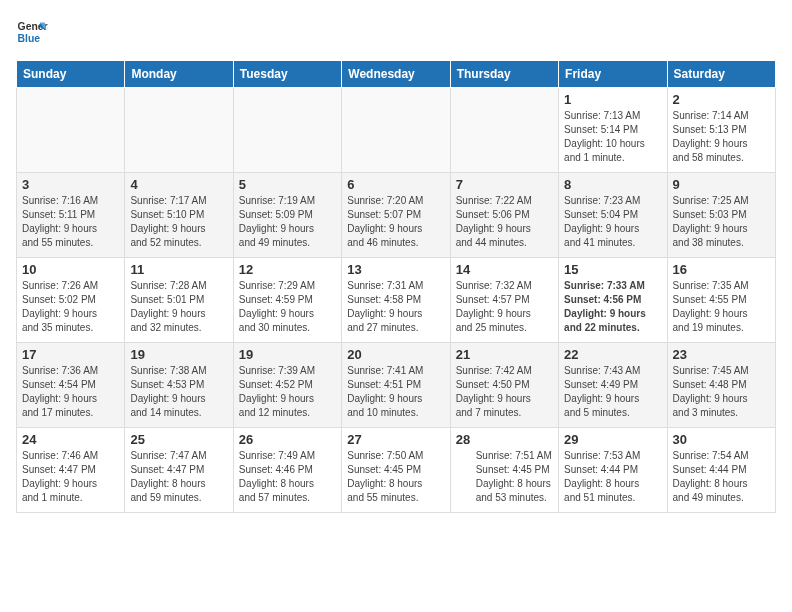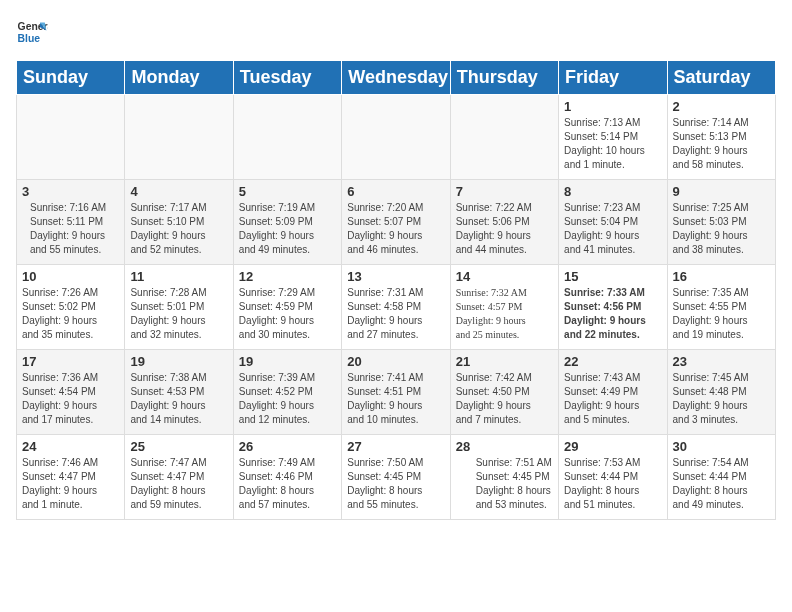--- a/index.html
+++ b/index.html
@@ -40,21 +40,21 @@
     table {
       width: 100%;
       border-collapse: collapse;
       table-layout: fixed;
     }
     th {
       background: #2171b5;
       color: #fff;
       text-align: left;
       padding: 6px 6px;
-      font-size: 18px;
+      font-size: 12px;
       border: 1px solid #fff;
     }
     td {
       border: 1px solid #ddd;
       vertical-align: top;
       padding: 4px 5px;
       font-size: 10.5px;
       color: #333;
       height: 85px;
       background: #fff;
@@ -135,21 +135,21 @@
           <span class="day-number">2</span>
           <div class="day-detail" style="white-space: pre-line;">Sunrise: 7:14 AM
 Sunset: 5:13 PM
 Daylight: 9 hours
 and 58 minutes.</div>
         </td>
       </tr>
       <tr>
         <td>
           <span class="day-number">3</span>
-          <div class="day-detail" style="white-space: pre-line; margin-left: 8px;">Sunrise: 7:16 AM
+          <div class="day-detail" style="white-space: pre-line;">Sunrise: 7:16 AM
 Sunset: 5:11 PM
 Daylight: 9 hours
 and 55 minutes.</div>
         </td>
         <td>
           <span class="day-number">4</span>
           <div class="day-detail" style="white-space: pre-line;">Sunrise: 7:17 AM
 Sunset: 5:10 PM
 Daylight: 9 hours
 and 52 minutes.</div>
@@ -214,21 +214,21 @@
         </td>
         <td>
           <span class="day-number">13</span>
           <div class="day-detail" style="white-space: pre-line;">Sunrise: 7:31 AM
 Sunset: 4:58 PM
 Daylight: 9 hours
 and 27 minutes.</div>
         </td>
         <td>
           <span class="day-number">14</span>
-          <div class="day-detail" style="white-space: pre-line; font-family: Liberation Serif, serif;">Sunrise: 7:32 AM
+          <div class="day-detail" style="white-space: pre-line;">Sunrise: 7:32 AM
 Sunset: 4:57 PM
 Daylight: 9 hours
 and 25 minutes.</div>
         </td>
         <td>
           <span class="day-number">15</span>
           <div class="day-detail" style="white-space: pre-line; font-weight: bold;">Sunrise: 7:33 AM
 Sunset: 4:56 PM
 Daylight: 9 hours
 and 22 minutes.</div>

